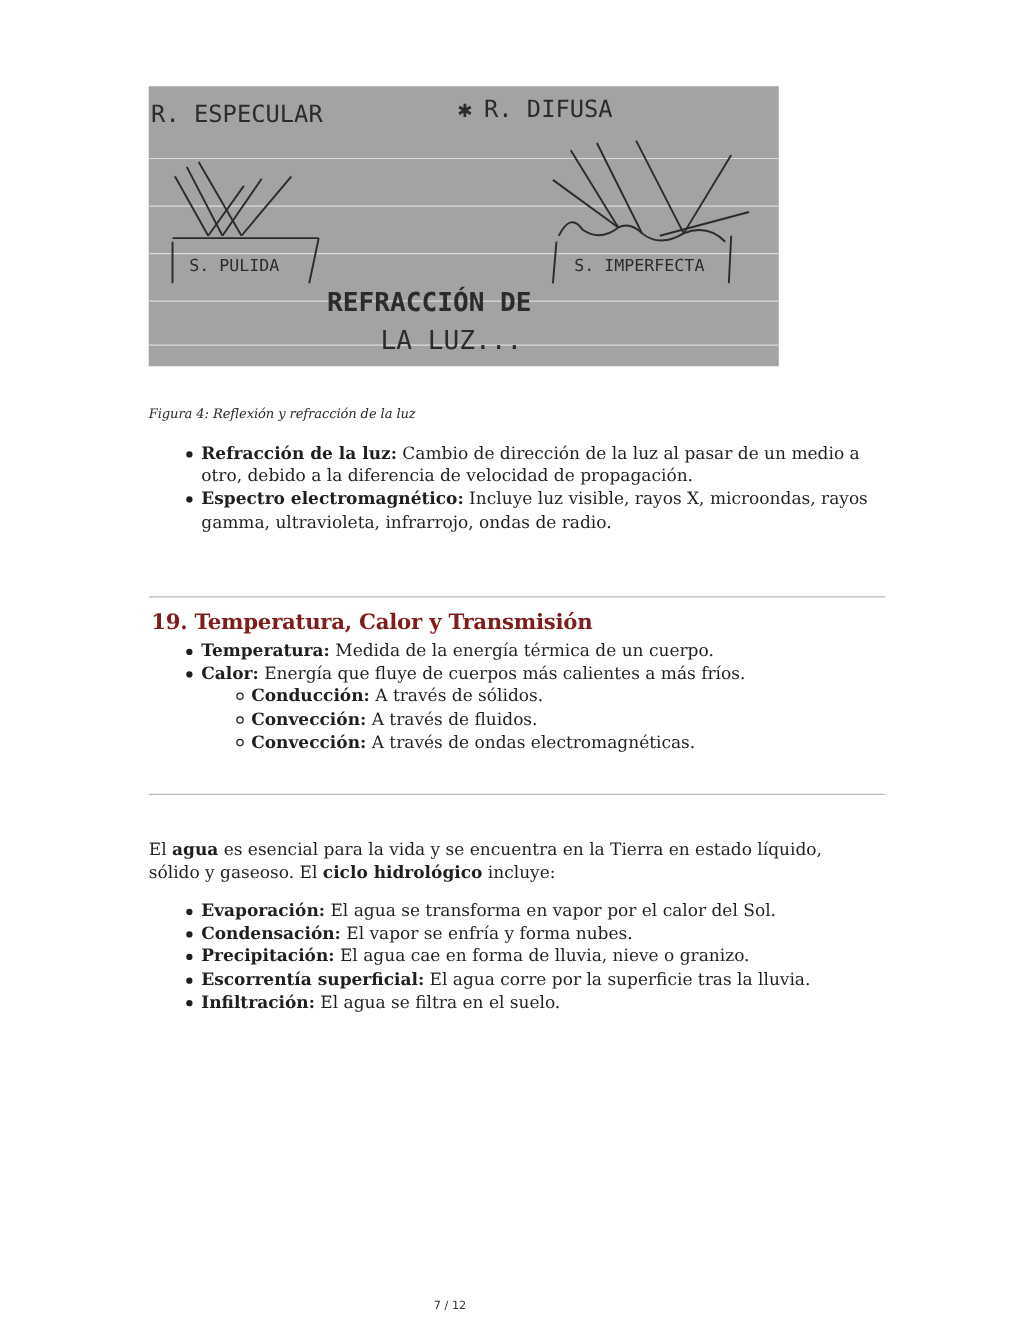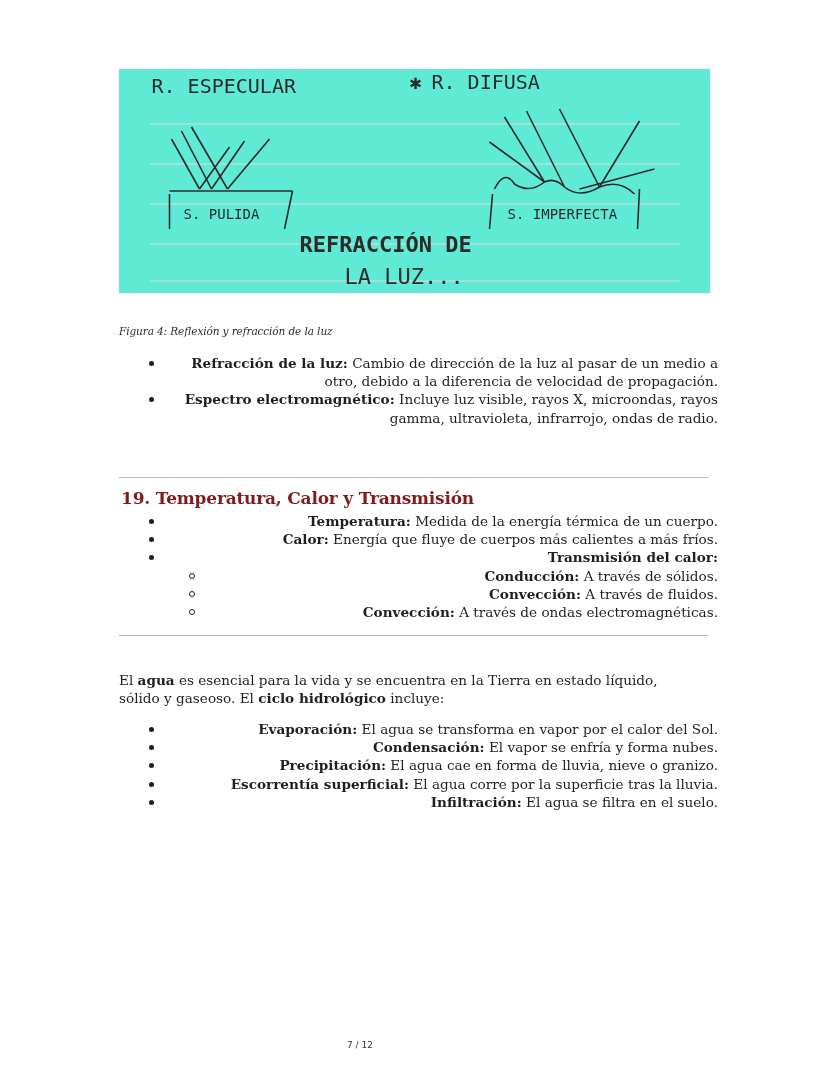--- a/index.html
+++ b/index.html
@@ -1,26 +1,26 @@
 <!DOCTYPE html>
 <html><head>
 <meta charset="utf-8">
 <style>
   html, body { margin: 0; padding: 0; background: #ffffff; }
   body { width: 828px; height: 1071px; position: relative; overflow: hidden;
          font-family: "DejaVu Serif", "Liberation Serif", serif; color: #1f1f1f; }
   .page { position: absolute; left: 0; top: 0; width: 828px; height: 1071px; }
-  .figure { position: absolute; left: 119px; top: 69px; width: 591px; height: 224px;
-            background: #5eead4; overflow: hidden; }
+  .figure { position: absolute; left: 119px; top: 69px; width: 504px; height: 224px;
+            background: #a3a3a3; overflow: hidden; }
   .figure svg { width: 100%; height: 100%; display: block; }
   .caption { position: absolute; left: 119px; top: 325px; font-size: 10.5px; font-style: italic;
              color: #2a2a2a; font-family: "DejaVu Serif", serif; letter-spacing: -0.1px; }
   ul { margin: 0; padding: 0; list-style: none; }
   .list { position: absolute; left: 148px; width: 570px; font-size: 13.6px; line-height: 18.2px; }
-  .list li { position: relative; padding-left: 13px; text-align: right; }
+  .list li { position: relative; padding-left: 13px; }
   .list li::before { content: ""; position: absolute; left: 1px; top: 7px; width: 5px; height: 5px;
                      background: #1f1f1f; border-radius: 50%; }
   .list li.sub { padding-left: 53px; }
   .list li.sub::before { left: 41px; top: 6px; width: 4px; height: 4px; background: transparent;
                           border: 1.2px solid #1f1f1f; }
   .term { font-weight: bold; }
   .hr { position: absolute; left: 119px; width: 589px; height: 0; border-top: 1.6px solid #b8b8b8; }
   .h2 { position: absolute; left: 121px; font-size: 17px; font-weight: bold; color: #7f1d1d; margin: 0; letter-spacing: -0.2px; }
   .para { position: absolute; left: 119px; width: 580px; font-size: 13.6px; line-height: 18.2px; }
   .footer { position: absolute; left: 0; width: 720px; top: 1040px; text-align: center; font-size: 9px; color: #333;
@@ -84,21 +84,20 @@
     <li><span class="term">Espectro electromagnético:</span><span> Incluye luz visible, rayos X, microondas, rayos gamma, ultravioleta, infrarrojo, ondas de radio.</span></li>
   </ul>
 
   <div class="hr" style="top:477px;"></div>
 
   <h2 class="h2" style="top:488px;">19. Temperatura, Calor y Transmisión</h2>
 
   <ul class="list" style="top:512px;">
     <li><span class="term">Temperatura:</span><span> Medida de la energía térmica de un cuerpo.</span></li>
     <li><span class="term">Calor:</span><span> Energía que fluye de cuerpos más calientes a más fríos.</span></li>
-    <li><span class="term">Transmisión del calor:</span><span></span></li>
     <li class="sub"><span class="term">Conducción:</span><span> A través de sólidos.</span></li>
     <li class="sub"><span class="term">Convección:</span><span> A través de fluidos.</span></li>
     <li class="sub"><span class="term">Convección:</span><span> A través de ondas electromagnéticas.</span></li>
   </ul>
 
   <div class="hr" style="top:635px;"></div>
 
 
   <p class="para" style="top:671px; margin:0;"><span>El </span><b>agua</b><span> es esencial para la vida y se encuentra en la Tierra en estado líquido, sólido y gaseoso. El </span><b>ciclo hidrológico</b><span> incluye:</span></p>
 

